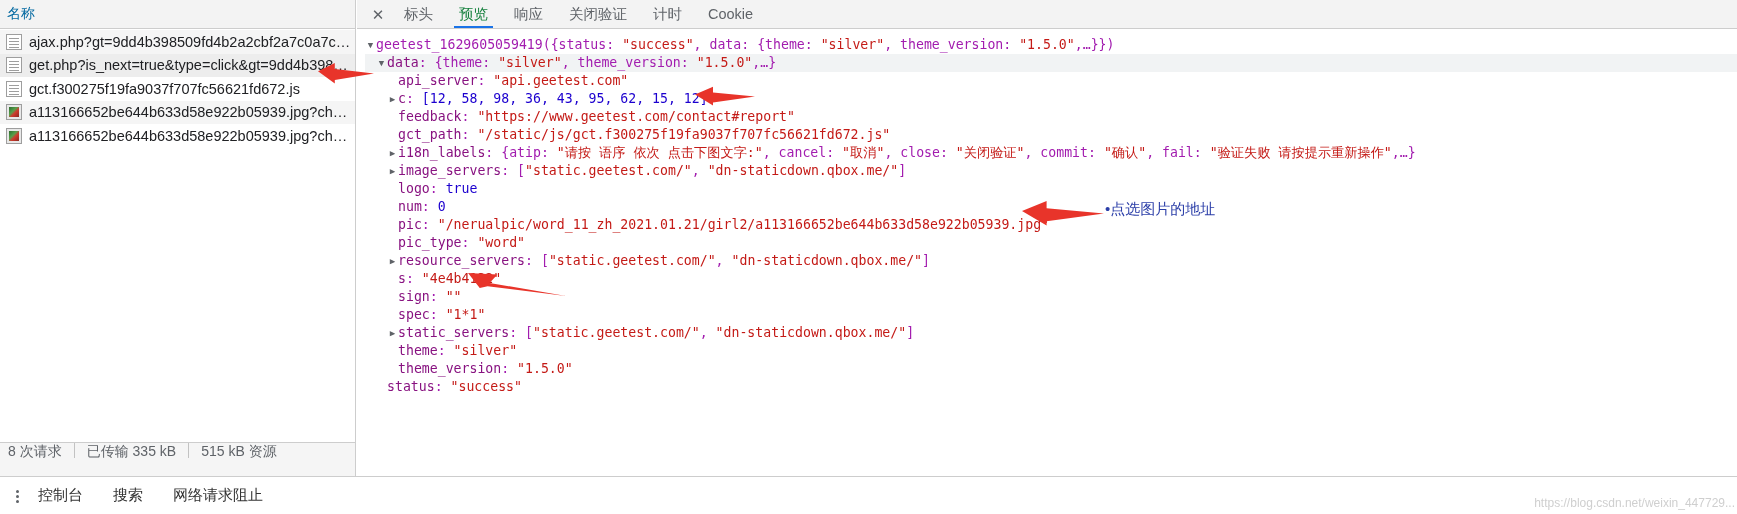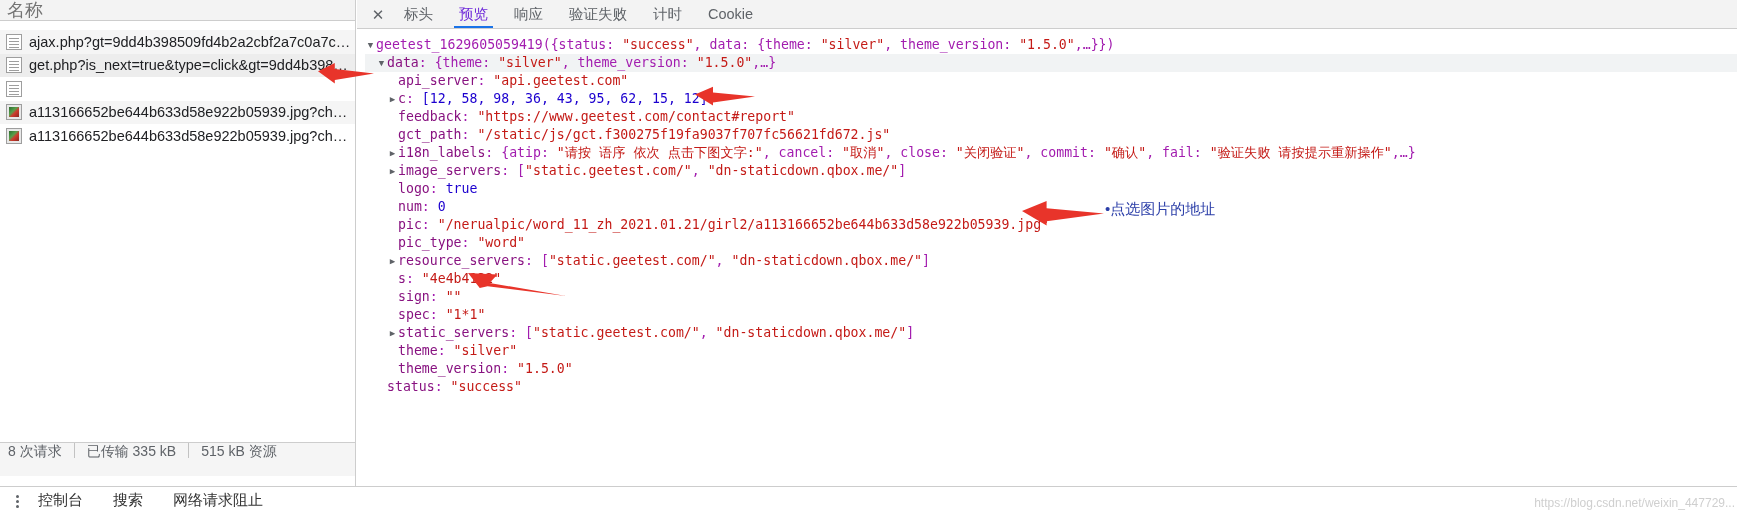--- a/index.html
+++ b/index.html
@@ -20,29 +20,29 @@
   #left-panel {
     position: absolute;
     left: 0; top: 0;
     width: 356px;
     height: 514px;
     background: #ffffff;
     border-right: 1px solid #cdcdcd;
     box-sizing: border-box;
   }
   #left-header {
-    height: 21px;
+    height: 29px;
     box-sizing: border-box;
     border-bottom: 1px solid #cdcdcd;
     background: #f3f3f3;
     display: flex;
     align-items: center;
     padding-left: 7px;
-    font-size: 18px;
-    color: #737373;
+    font-size: 14px;
+    color: #0369a1;
   }
   #file-list {
     position: absolute;
     top: 30px;
     left: 0;
     right: 0;
     bottom: 73px;
     background: #ffffff;
     overflow: hidden;
   }
@@ -111,21 +111,21 @@
     height: 15px;
     background: #c2c2c2;
     margin: 0 12px;
   }
 
   
   #drawer-bar {
     position: absolute;
     left: 0; right: 0;
     bottom: 0;
-    height: 28px;
+    height: 38px;
     border-top: 1px solid #cdcdcd;
     background: #ffffff;
     display: flex;
     align-items: center;
     padding-left: 8px;
     box-sizing: border-box;
     font-size: 15px;
     color: #333333;
   }
   #kebab {
@@ -179,21 +179,21 @@
   .tab {
     display: flex;
     align-items: center;
     padding: 0 13px;
     font-size: 14.5px;
     color: #5f6368;
     position: relative;
     white-space: nowrap;
   }
   .tab.active {
-    color: #6d28d9;
+    color: #15803d;
   }
   .tab.active::after {
     content: "";
     position: absolute;
     left: 8px; right: 8px;
     bottom: 0;
     height: 2px;
     background: #1a73e8;
   }
 
@@ -271,20 +271,21 @@
         <div class="file-row alt">
           <span class="file-icon doc"></span>
           <span class="file-label">ajax.php?gt=9dd4b398509fd4b2a2cbf2a7c0a7c605&amp;…</span>
         </div>
         <div class="file-row sel">
           <span class="file-icon doc"></span>
           <span class="file-label">get.php?is_next=true&amp;type=click&amp;gt=9dd4b398509f…</span>
         </div>
         <div class="file-row">
           <span class="file-icon doc"></span>
+          <span class="file-label">gct.f300275f19fa9037f707fc56621fd672.js</span>
         </div>
         <div class="file-row alt">
           <span class="file-icon img"></span>
           <span class="file-label">a113166652be644b633d58e922b05939.jpg?challeng…</span>
         </div>
         <div class="file-row">
           <span class="file-icon img"></span>
           <span class="file-label">a113166652be644b633d58e922b05939.jpg?challeng…</span>
         </div>
       </div>
@@ -298,21 +299,21 @@
     </div>
   </div>
 
   <div id="right-panel">
     <div id="tabbar">
       <div id="close-x">✕</div>
       <div id="tabs-host" style="display:flex;">
           <div class="tab">标头</div>
           <div class="tab active">预览</div>
           <div class="tab">响应</div>
-          <div class="tab">验证失败</div>
+          <div class="tab">关闭验证</div>
           <div class="tab">计时</div>
           <div class="tab">Cookie</div>
         </div>
     </div>
     <div id="preview-body">
         <div class="jline"><span class="arrow-tog">▼</span><span class="k-black">geetest_1629605059419({status: </span><span class="k-red">"success"</span><span class="k-black">, data: {theme: </span><span class="k-red">"silver"</span><span class="k-black">, theme_version: </span><span class="k-red">"1.5.0"</span><span class="k-black">,…}})</span></div>
         <div class="jline hl ind1"><span class="arrow-tog">▼</span><span class="k-purple">data</span><span class="k-black">: {theme: </span><span class="k-red">"silver"</span><span class="k-black">, theme_version: </span><span class="k-red">"1.5.0"</span><span class="k-black">,…}</span></div>
         <div class="jline ind2"><span class="arrow-tog"></span><span class="k-purple">api_server</span><span class="k-black">: </span><span class="k-red">"api.geetest.com"</span></div>
         <div class="jline ind2"><span class="arrow-tog">▶</span><span class="k-purple">c</span><span class="k-black">: </span><span class="k-blue">[12, 58, 98, 36, 43, 95, 62, 15, 12]</span></div>
         <div class="jline ind2"><span class="arrow-tog"></span><span class="k-purple">feedback</span><span class="k-black">: </span><span class="k-red">"https://www.geetest.com/contact#report"</span></div>

